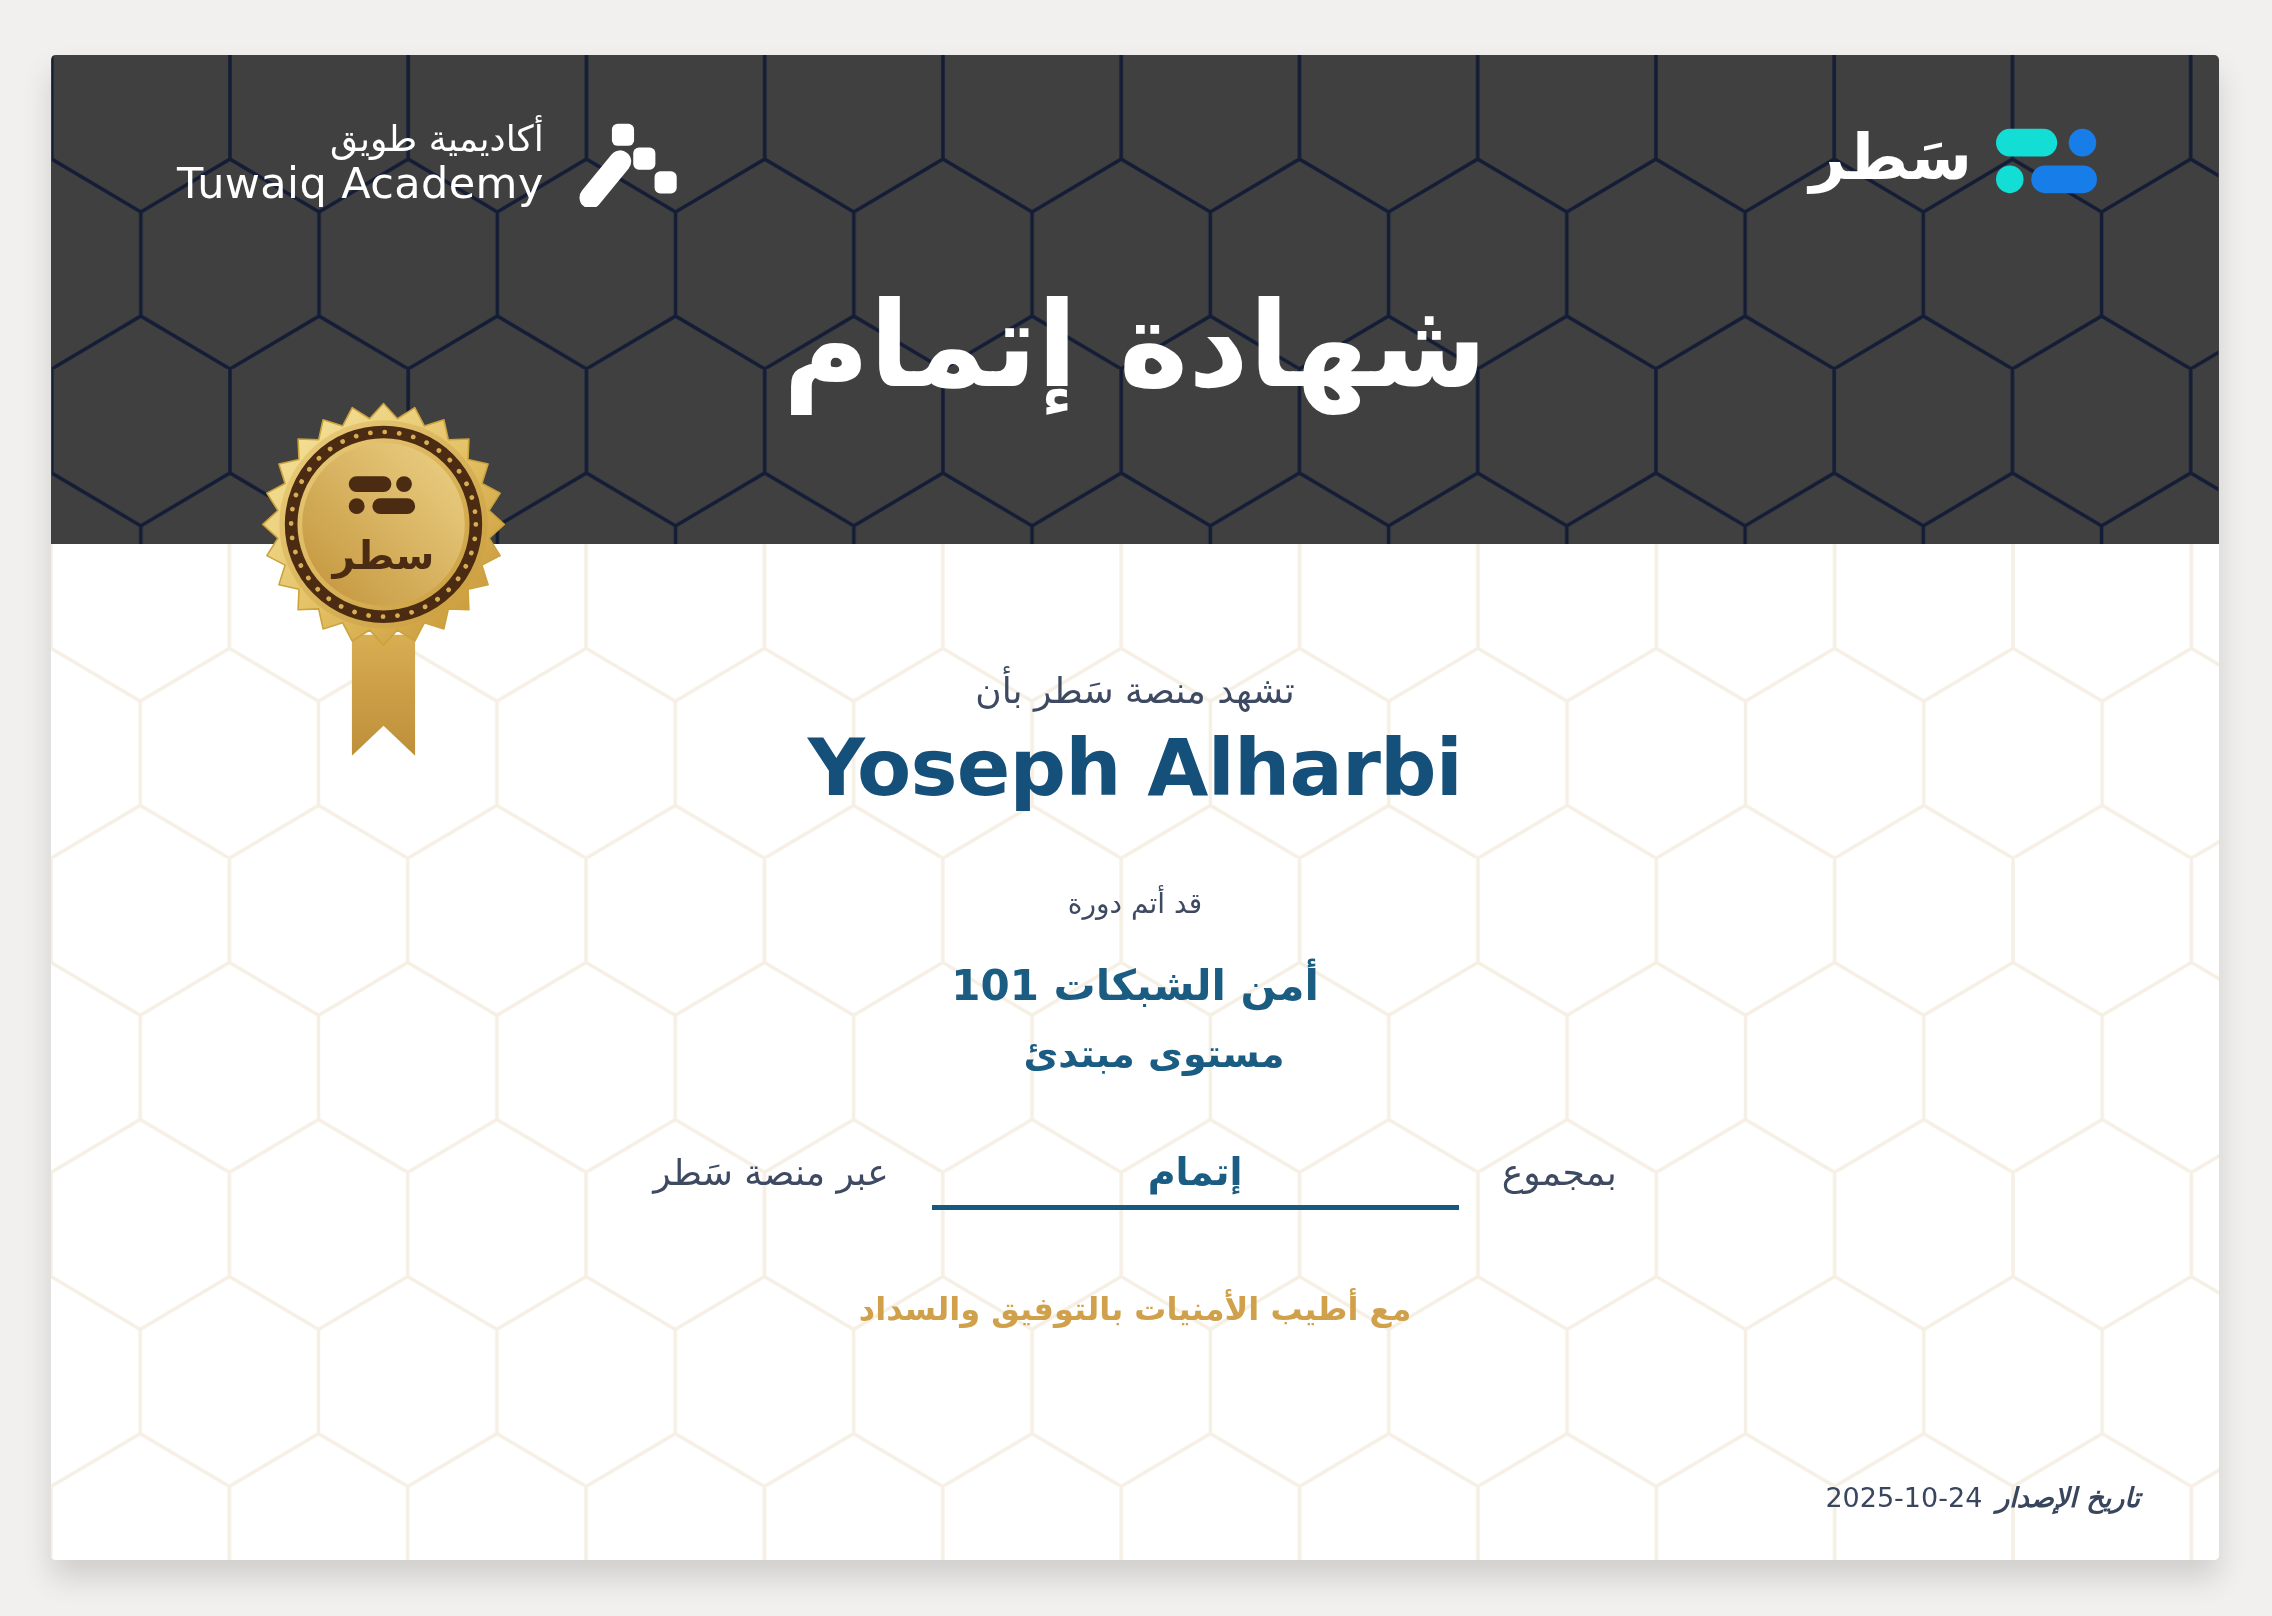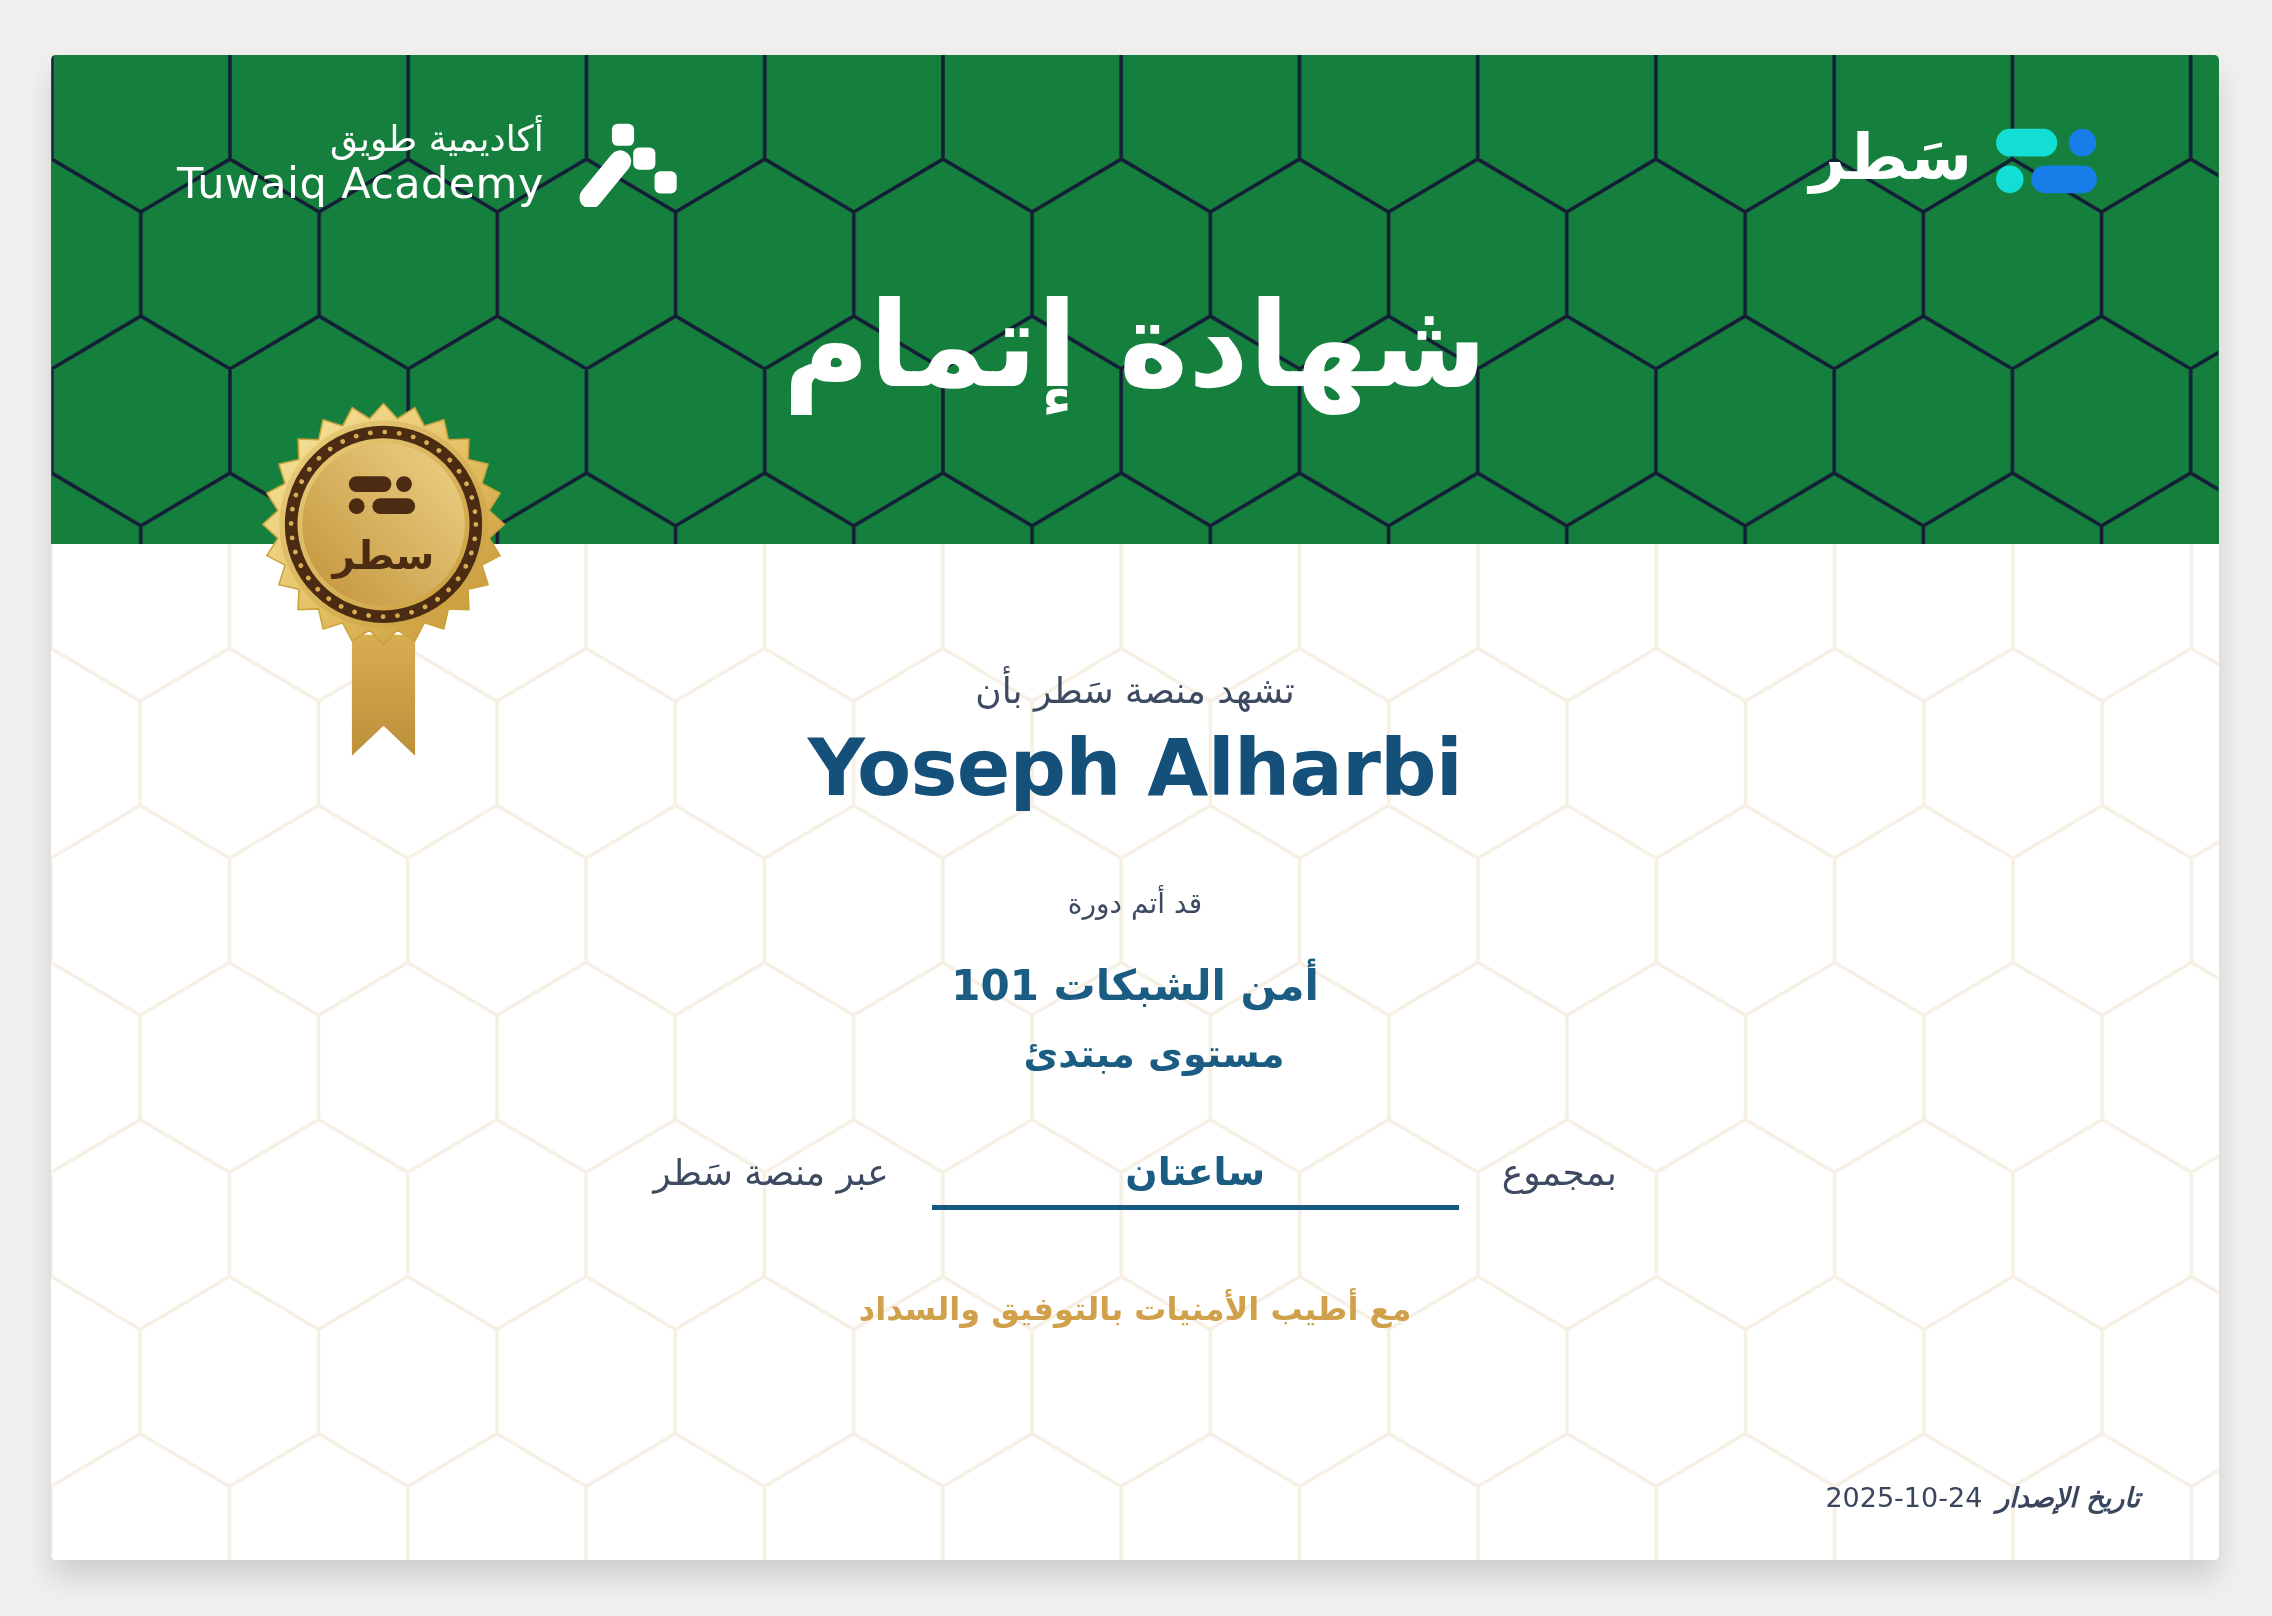--- a/index.html
+++ b/index.html
@@ -10,21 +10,21 @@
     position:relative;overflow:hidden;
   }
   .card{
     position:absolute;left:51px;top:55px;width:2168px;height:1505px;
     background:#ffffff;border-radius:4.7px;overflow:hidden;
     box-shadow:0 17.4px 30px rgba(0,0,0,0.14);
   }
   .pattern-svg{position:absolute;left:0;top:0;width:100%;height:100%;display:block;}
   .header-band{
     position:absolute;left:0;top:0;width:100%;height:489px;
-    background:#15803d;
+    background:#404040;
   }
   .body-area{position:absolute;left:0;top:489px;width:100%;height:1016px;background:#ffffff;}
   
   .tuwaiq{position:absolute;left:126px;top:63px;display:flex;align-items:center;gap:22px;z-index:3;}
   .tuwaiq-text{display:flex;flex-direction:column;align-items:flex-end;color:#ffffff;}
   .tuwaiq-ar{font-size:36px;font-weight:500;line-height:1.15;}
   .tuwaiq-en{font-size:43px;font-weight:400;line-height:1.15;letter-spacing:0.4px;}
   .tuwaiq-icon{width:123px;height:87px;}
   .satr{position:absolute;right:122px;top:69px;display:flex;align-items:center;gap:24px;z-index:3;}
   .satr-wordmark{color:#ffffff;font-size:63px;font-weight:700;line-height:1;padding-bottom:6.3px;}
@@ -162,21 +162,21 @@
 
   <div class="center-line completed" dir="rtl">قد أتم دورة</div>
 
   <div class="center-line course" dir="rtl">أمن الشبكات 101</div>
 
   <div class="center-line level" dir="rtl">مستوى مبتدئ</div>
 
   <div class="totals" dir="rtl">
     <span class="side-label">بمجموع</span>
     <span class="hours-box">
-      <span class="hours-value">ساعتان</span>
+      <span class="hours-value">إتمام</span>
     </span>
     <span class="side-label">عبر منصة سَطر</span>
   </div>
 
   <div class="center-line wishes" dir="rtl">مع أطيب الأمنيات بالتوفيق والسداد</div>
 
   <div class="issue-date" dir="rtl">
     <span class="issue-label">تاريخ الإصدار</span>
     <span class="issue-value">2025-10-24</span>
   </div>

